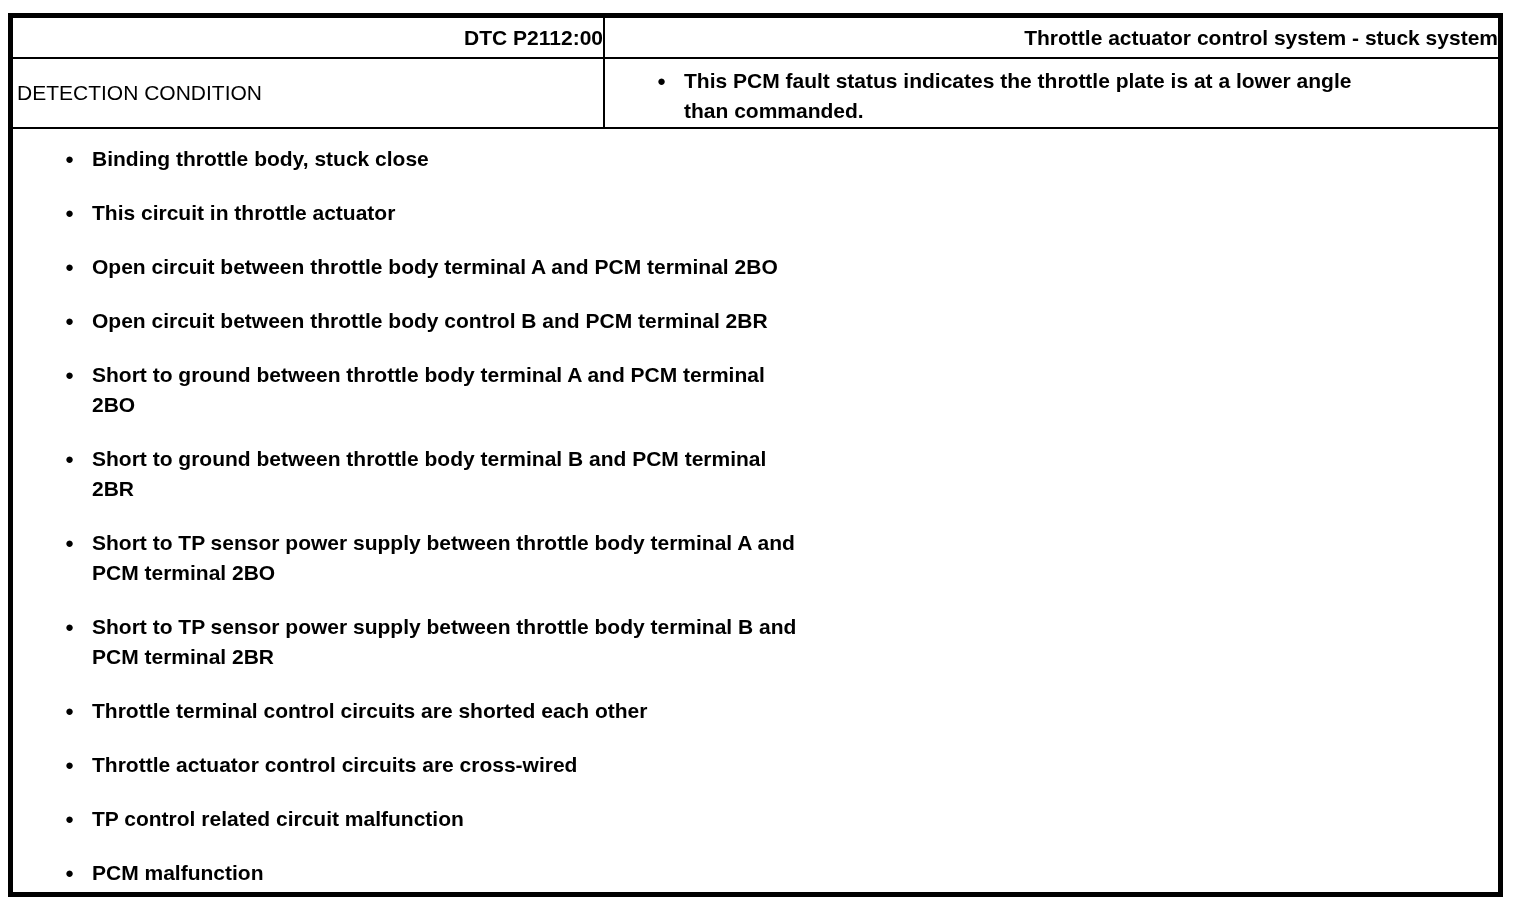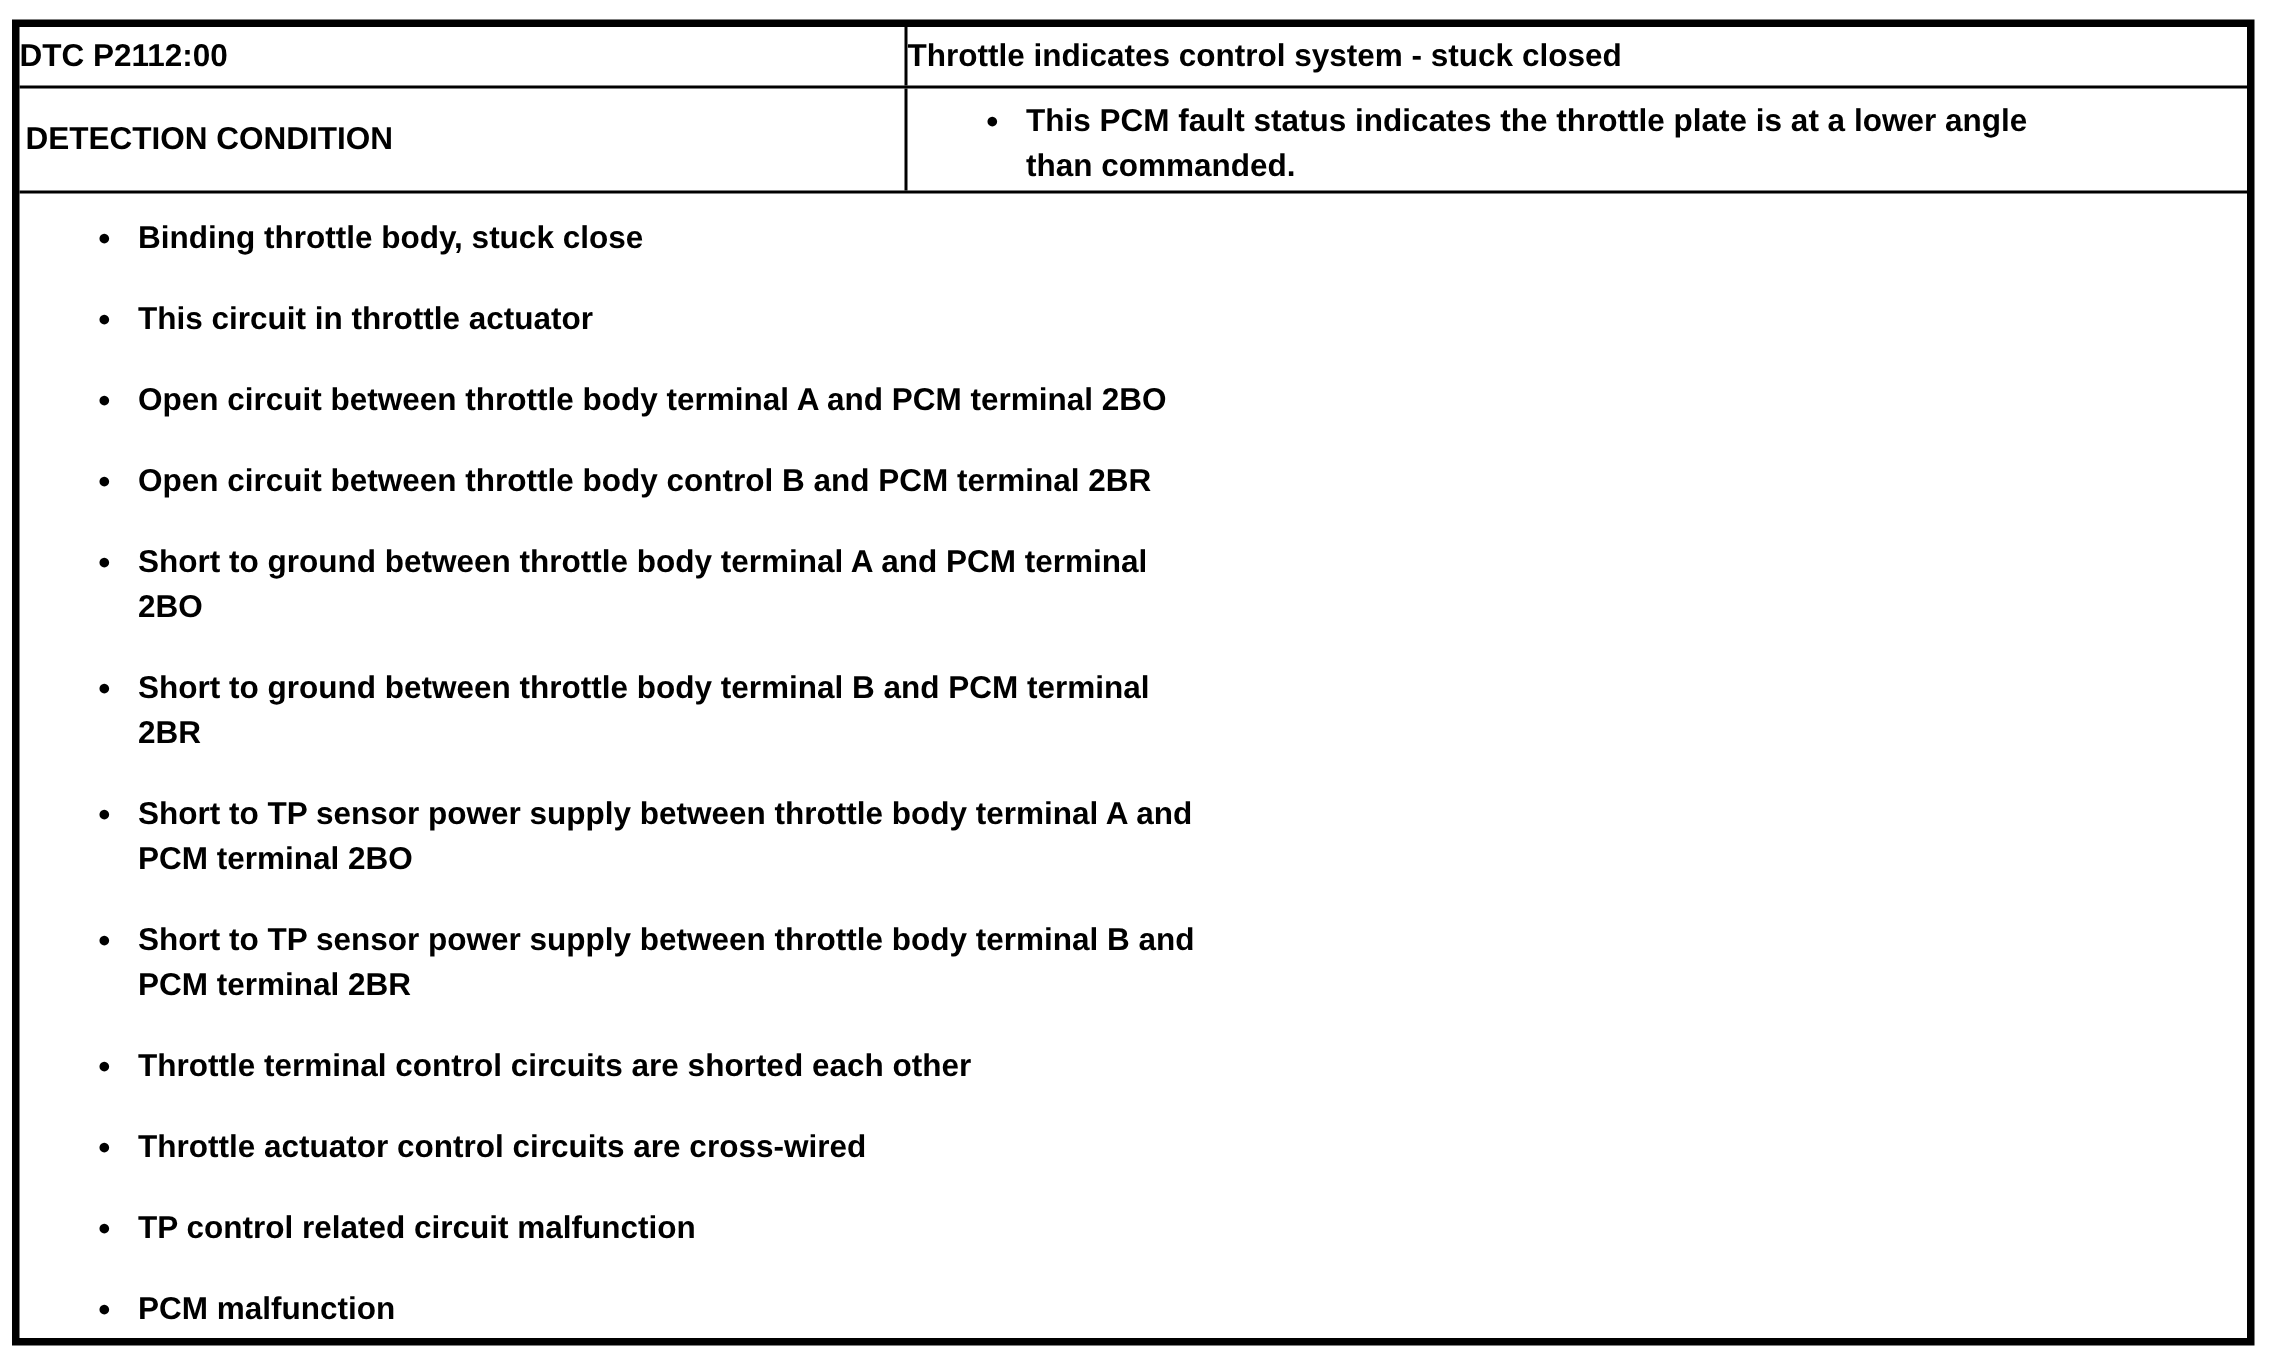--- a/index.html
+++ b/index.html
@@ -36,27 +36,27 @@
     flex: 0 0 592px;
     border-right: 2px solid #000000;
     display: flex;
     align-items: center;
     padding-left: 4px;
   }
   .cell-right { flex: 1 1 auto; overflow: hidden; }
   .header-cell {
     display: flex;
     align-items: center;
-    justify-content: flex-start;
+    justify-content: flex-end;
     font-weight: bold;
     font-size: 21px;
     padding-left: 0;
   }
   .label-text {
-    font-weight: bold;
+    font-weight: normal;
     font-size: 21px;
     letter-spacing: 0px;
   }
   .bullets {
     list-style: none;
     margin: 0;
     padding: 0 30px 0 0;
   }
   .bullets li {
     display: flex;
@@ -83,21 +83,21 @@
 <body>
 
 <div class="page">
   <div class="dtc-table">
 
     <div class="t-row row-header">
       <div class="cell-left header-cell">
         <span>DTC P2112:00</span>
       </div>
       <div class="cell-right header-cell">
-        <span>Throttle indicates control system - stuck closed</span>
+        <span>Throttle actuator control system - stuck system</span>
       </div>
     </div>
 
     <div class="t-row row-detection">
       <div class="cell-left">
         <span class="label-text">DETECTION CONDITION</span>
       </div>
       <div class="cell-right cell-detection-body">
         <ul class="bullets">
 

